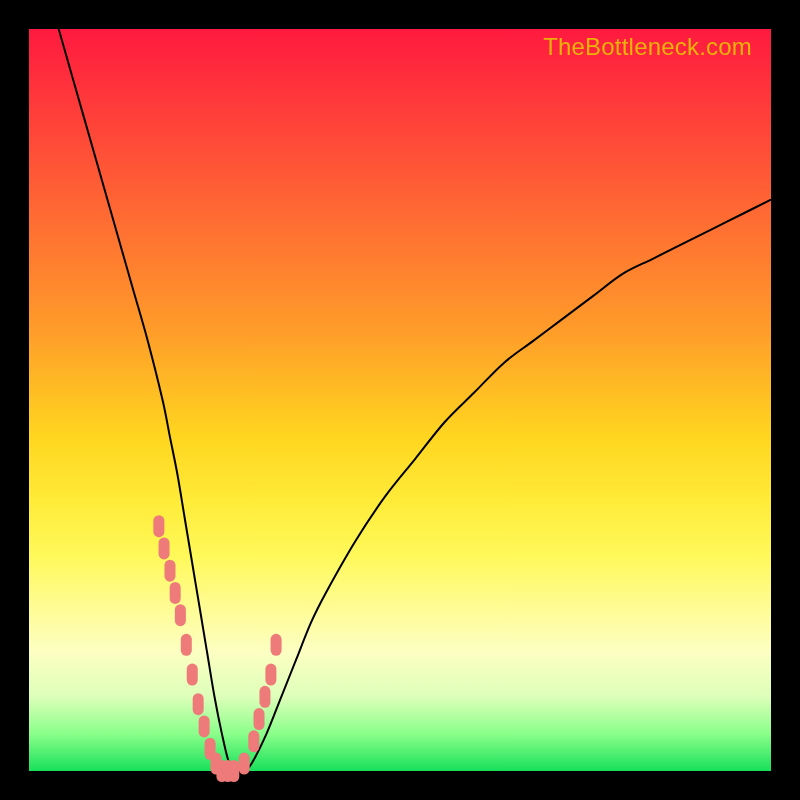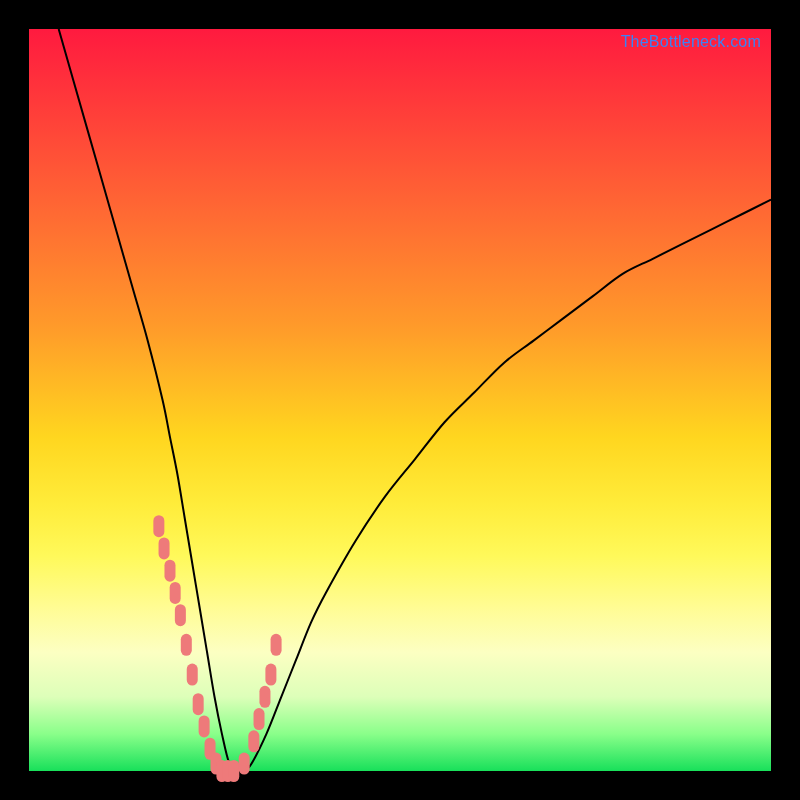--- a/index.html
+++ b/index.html
@@ -36,23 +36,23 @@
       #fffc94 78%,
       #fcffc2 84%,
       #ddffb9 90%,
       #8aff8a 95%,
       #18e05a 100%
     );
   }
   .watermark {
     position: absolute;
     top: 4px;
-    right: 10px;
-    color: #3b82f6;
-    font-size: 16px;
+    right: 19px;
+    color: #eab308;
+    font-size: 24px;
     font-weight: 500;
     letter-spacing: 0.2px;
     user-select: none;
   }
   svg.curve {
     position: absolute;
     left: 0;
     top: 0;
     width: 742px;
     height: 742px;

